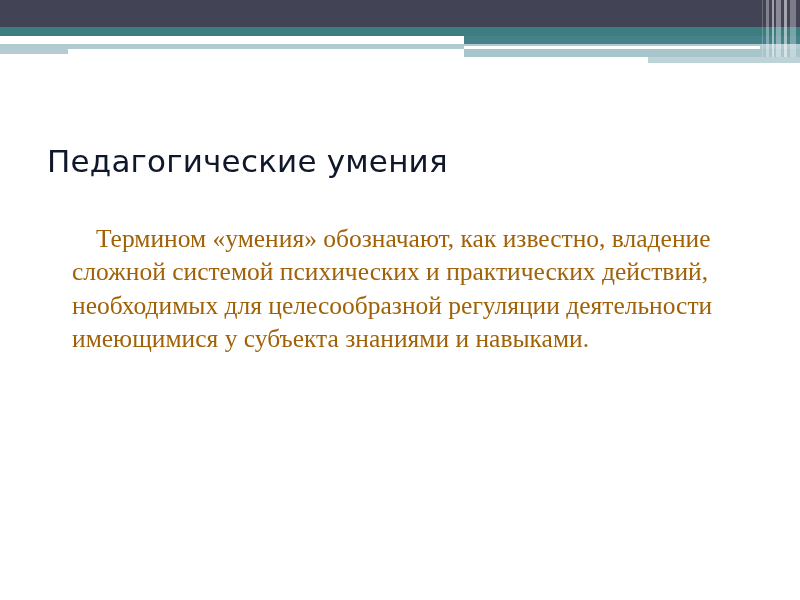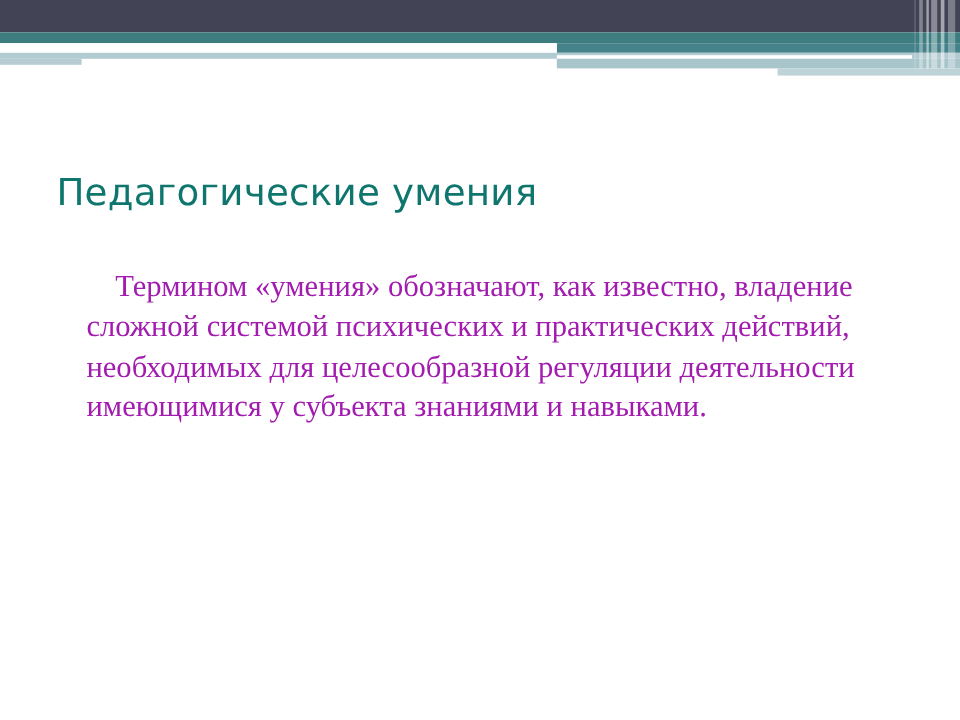--- a/index.html
+++ b/index.html
@@ -124,35 +124,35 @@
 
   
   .slide-title {
     position: absolute;
     left: 47px;
     top: 122px;
     width: 706px;
     font-family: "DejaVu Sans", sans-serif;
     font-size: 31px;
     font-weight: 400;
-    color: #0f766e;
+    color: #0f172a;
     letter-spacing: 0.2px;
     line-height: 1.2;
   }
 
   
   .slide-body {
     position: absolute;
     left: 72px;
     top: 196px;
     width: 690px;
     font-family: "Liberation Serif", "DejaVu Serif", serif;
     font-size: 25.5px;
     line-height: 33.6px;
-    color: #a21caf;
+    color: #a16207;
     text-indent: 24px;
     text-align: left;
   }
 </style>
 </head>
 <body>
 
 <div class="slide">
 
   <div class="header-deco">

